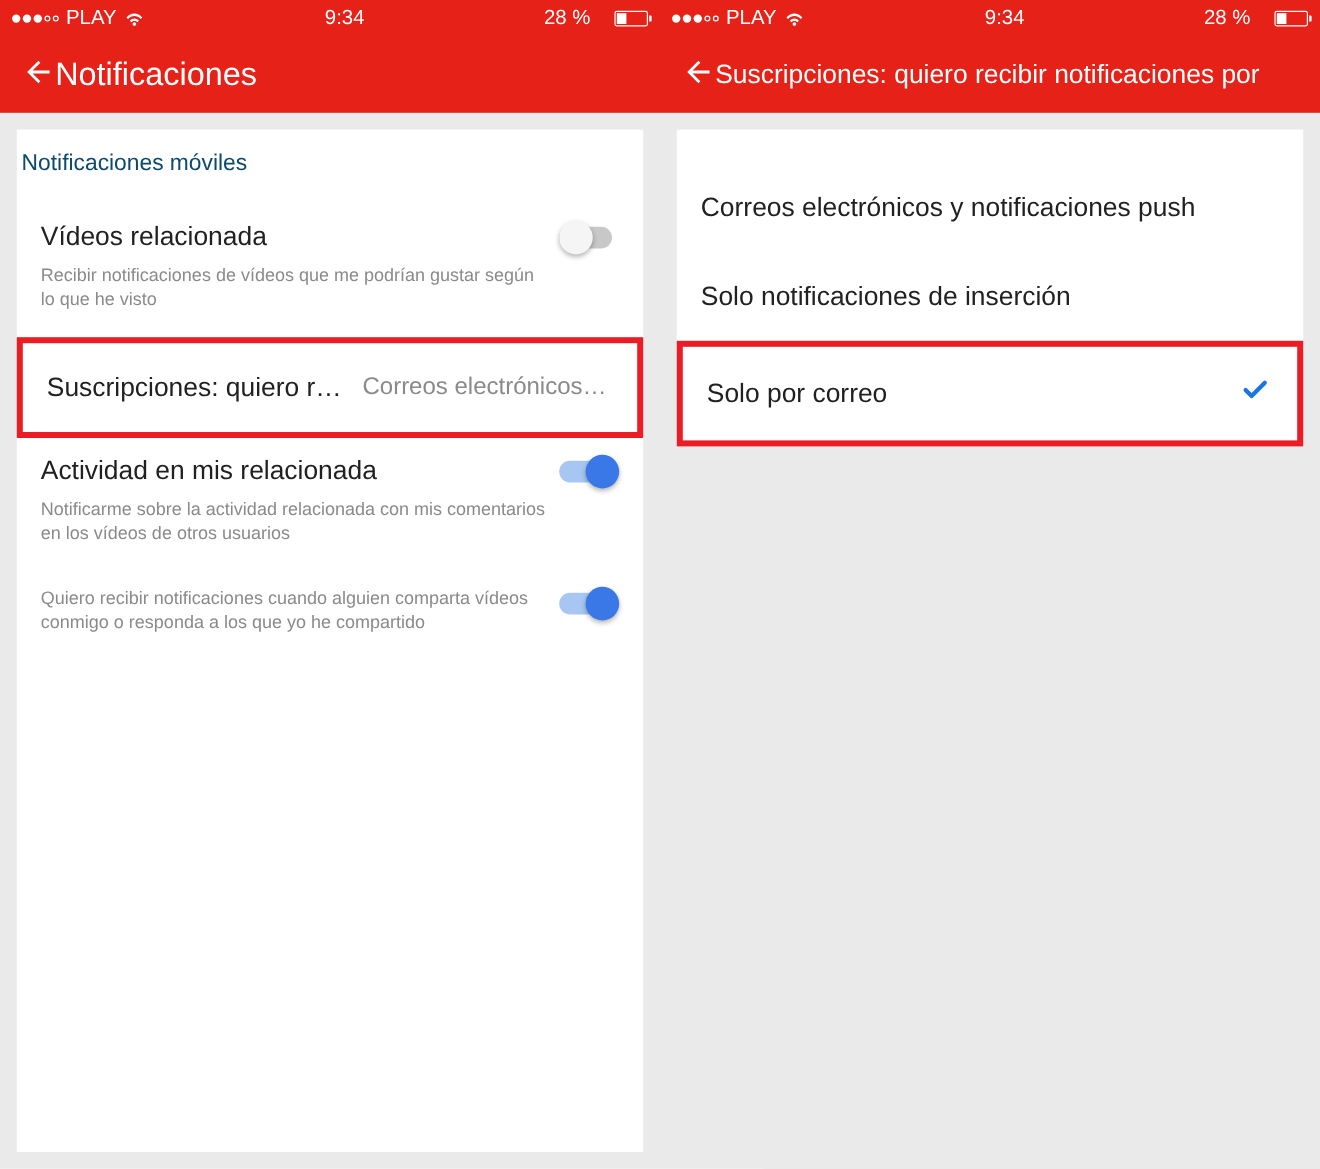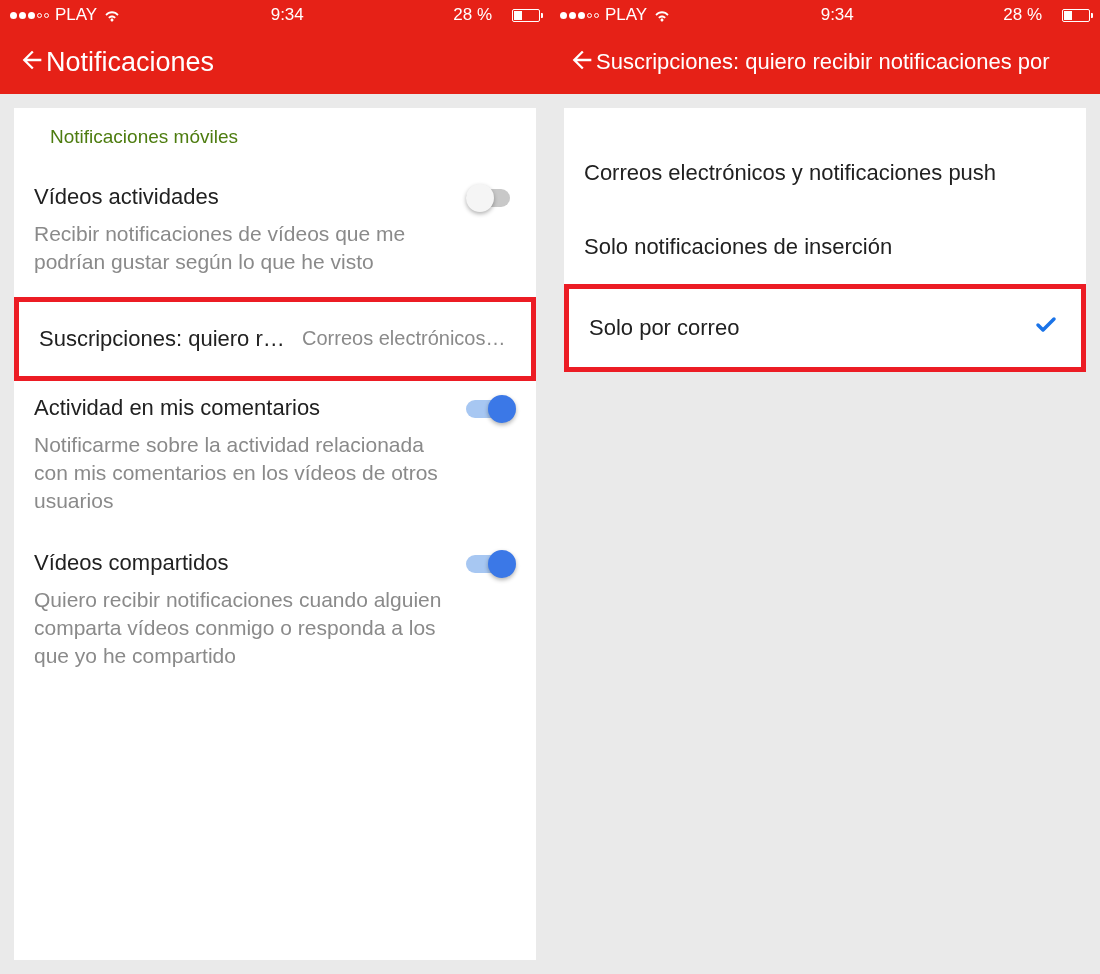--- a/index.html
+++ b/index.html
@@ -64,34 +64,34 @@
   .back-arrow { flex: 0 0 auto; }
   .content { flex: 1; padding: 14px; overflow: hidden; }
   .card {
     background: #fff;
     width: 100%;
     min-height: 100%;
     padding: 12px 0;
   }
   .section-header {
     font-size: 19px;
-    color: #4d7c0f;
-    padding: 6px 20px 22px 36px;
+    color: #0c4a6e;
+    padding: 6px 20px 22px 4px;
   }
   .row {
     padding: 14px 20px 20px 20px;
     position: relative;
   }
   .row-title {
     font-size: 22px;
     color: #212121;
     margin-bottom: 10px;
   }
   .row-desc {
-    font-size: 21px;
+    font-size: 15px;
     color: #8a8a8a;
     line-height: 1.35;
     padding-right: 60px;
   }
   .toggle {
     position: absolute;
     right: 20px;
     top: 14px;
     width: 50px;
     height: 28px;
@@ -189,48 +189,47 @@
         </svg>
     </span>
     <span class="nav-title">Notificaciones</span>
   </div>
 
   <div class="content">
     <div class="card">
       <div class="section-header">Notificaciones móviles</div>
 
       <div class="row">
-        <div class="row-title">Vídeos actividades</div>
+        <div class="row-title">Vídeos relacionada</div>
         <div class="toggle">
           <div class="toggle-track"></div>
             <div class="toggle-knob"></div>
         </div>
         <div class="row-desc">Recibir notificaciones de vídeos que me podrían gustar según lo que he visto</div>
       </div>
 
       <div class="highlight-box">
         <div class="link-row">
           <span class="link-label">Suscripciones: quiero recibir notificaciones por</span>
           <span class="link-value">Correos electrónicos y notificaciones push</span>
         </div>
       </div>
 
 
       <div class="row">
-        <div class="row-title">Actividad en mis comentarios</div>
+        <div class="row-title">Actividad en mis relacionada</div>
         <div class="toggle on">
           <div class="toggle-track"></div>
             <div class="toggle-knob"></div>
         </div>
         <div class="row-desc">Notificarme sobre la actividad relacionada con mis comentarios en los vídeos de otros usuarios</div>
       </div>
 
 
       <div class="row">
-        <div class="row-title">Vídeos compartidos</div>
         <div class="toggle on">
           <div class="toggle-track"></div>
             <div class="toggle-knob"></div>
         </div>
         <div class="row-desc">Quiero recibir notificaciones cuando alguien comparta vídeos conmigo o responda a los que yo he compartido</div>
       </div>
 
     </div>
   </div>
 </div>

